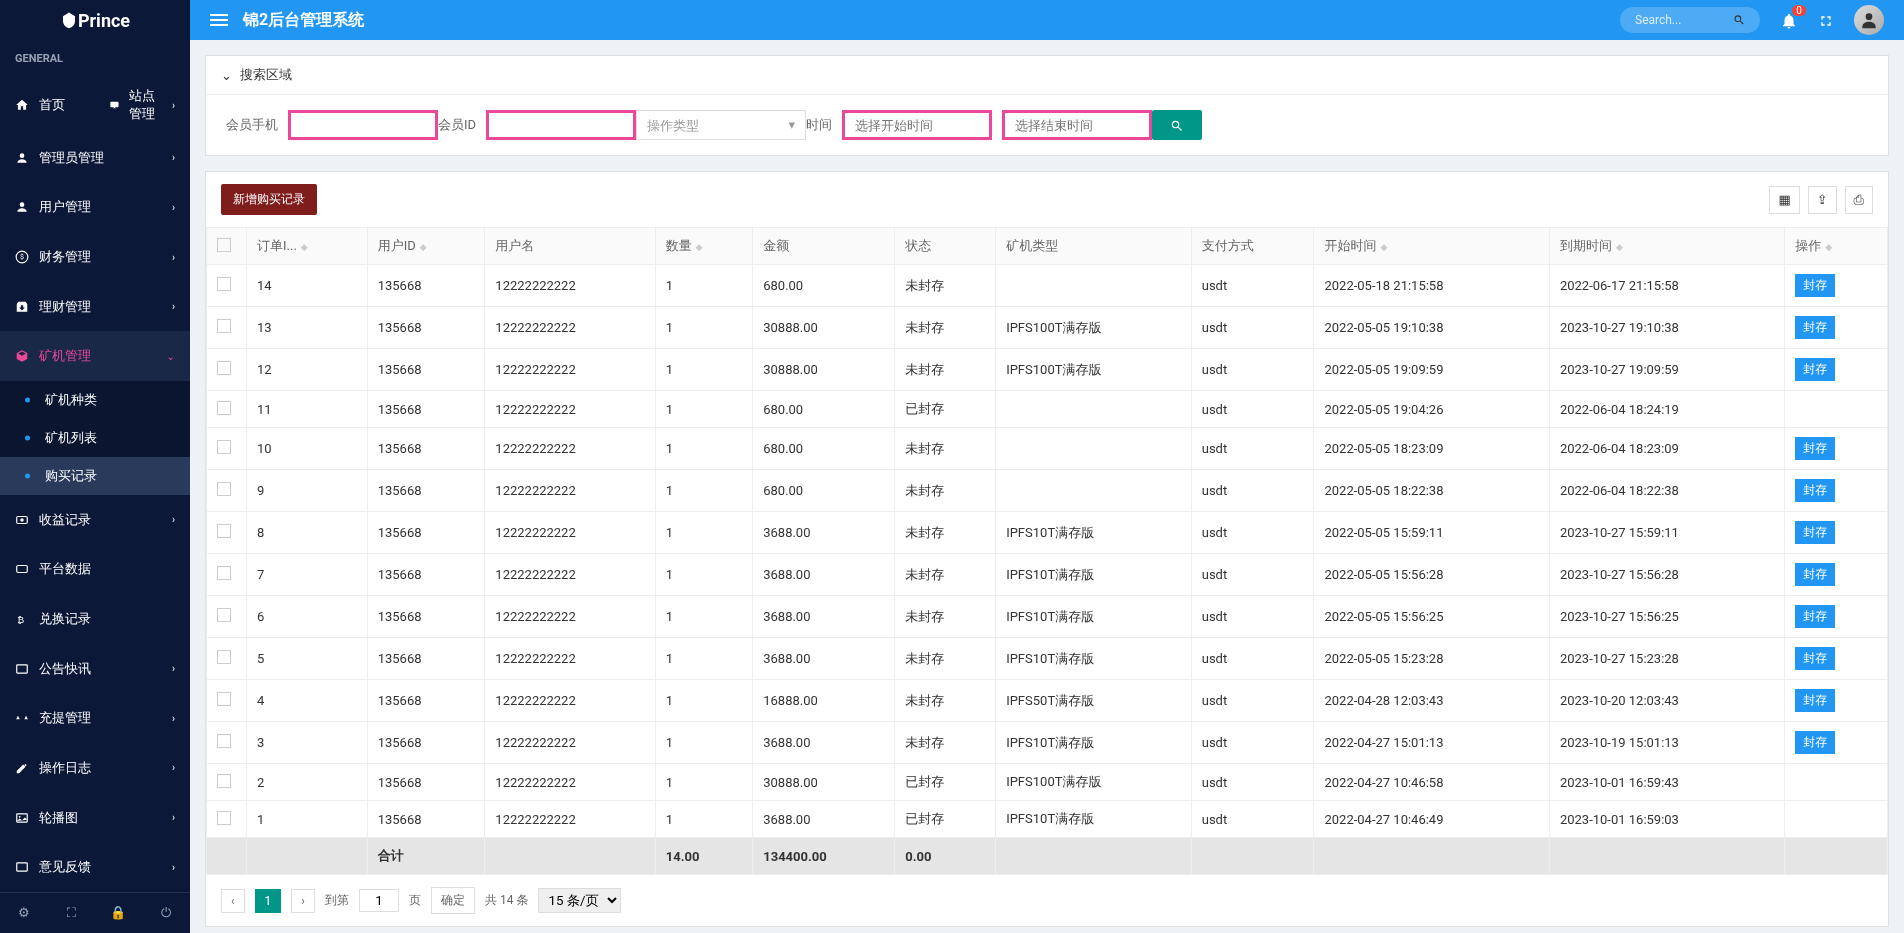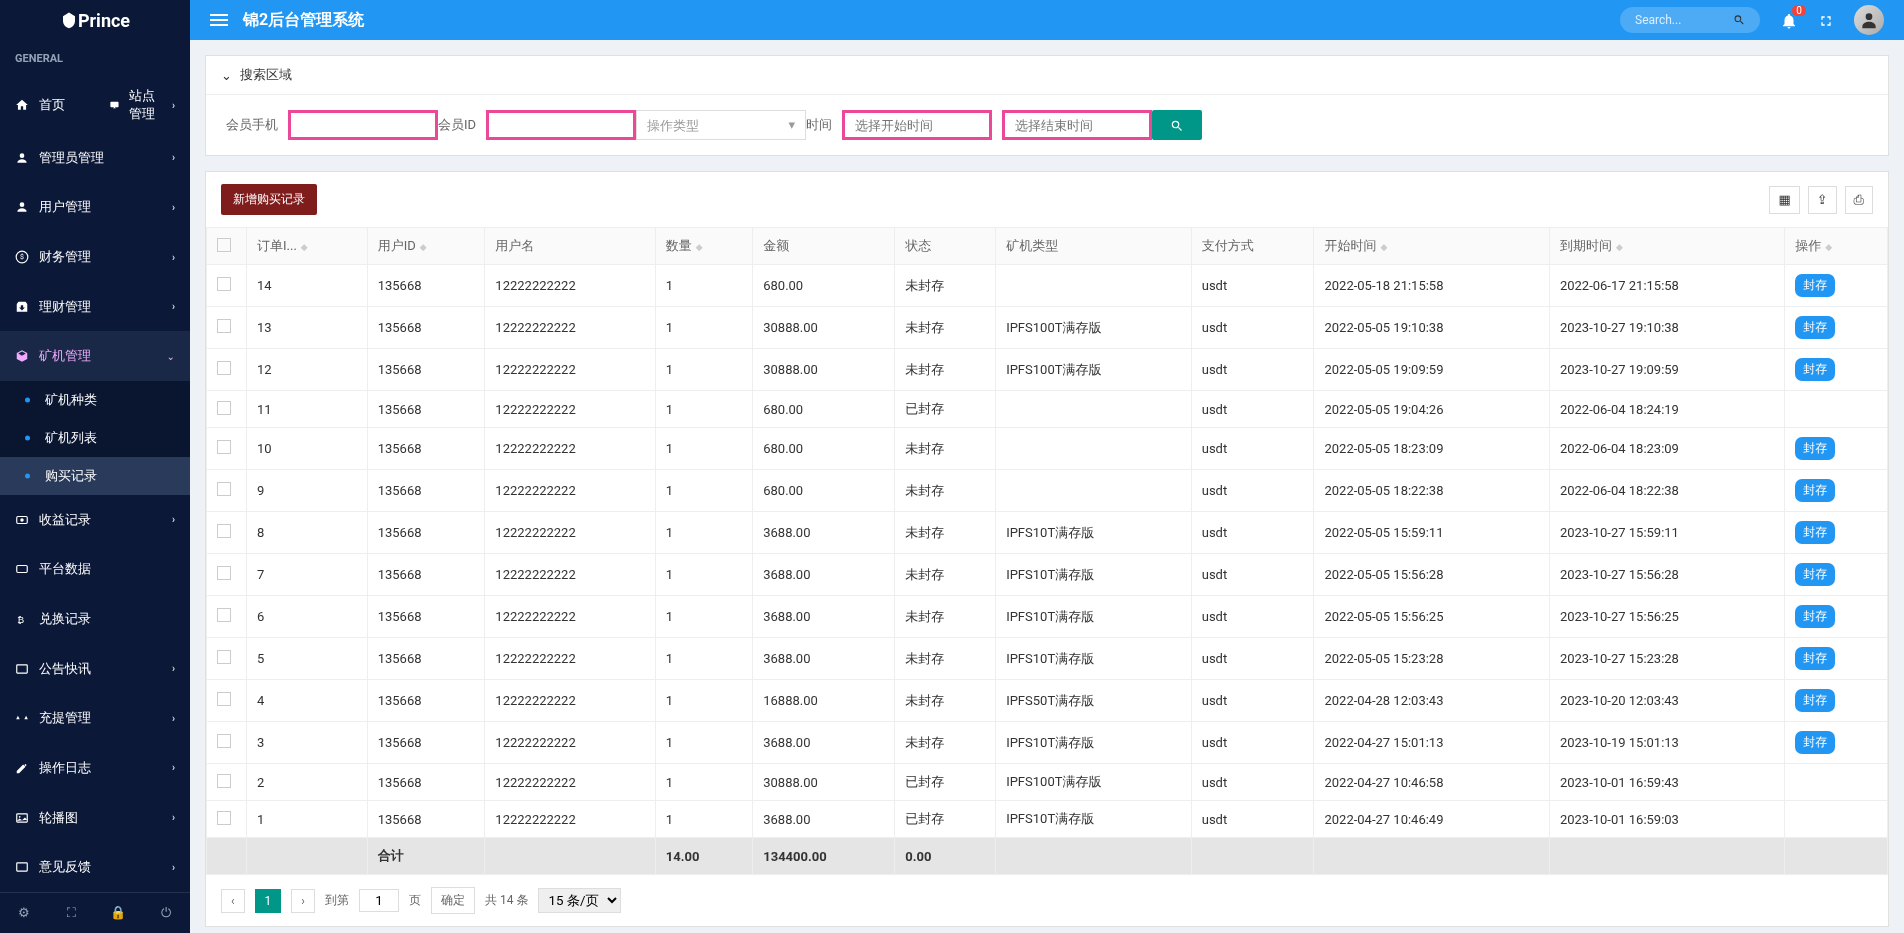--- a/index.html
+++ b/index.html
@@ -15,21 +15,21 @@
 .search-box input{background:transparent;border:none;color:#fff;outline:none;width:100%;font-size:12px}
 .search-box input::placeholder{color:rgba(255,255,255,0.8)}
 .header-icon{color:#fff;cursor:pointer;position:relative;font-size:16px}
 .badge{position:absolute;top:-5px;right:-8px;background:#f44336;color:#fff;border-radius:8px;font-size:10px;padding:0 4px;min-width:14px;text-align:center}
 .avatar{width:30px;height:30px;border-radius:50%;background:linear-gradient(135deg,#ddd,#aaa);display:flex;align-items:center;justify-content:center}
 .sidebar{position:fixed;top:40px;left:0;width:190px;bottom:0;background:#0c1838;color:#96a2b4;overflow-y:auto;display:flex;flex-direction:column}
 .sidebar-section-title{padding:12px 15px;font-size:11px;font-weight:bold;color:#96a2b4}
 .sidebar-row{display:flex}
 .sidebar-item{flex:1;padding:10px 15px;display:flex;align-items:center;gap:10px;cursor:pointer;font-size:13px;color:#fff;position:relative}
 .sidebar-item.half{width:50%}
-.sidebar-item.active{background:#1a2847;color:#f0abfc}
+.sidebar-item.active{background:#1a2847;color:#ec4899}
 .sidebar-item .chevron{margin-left:auto;font-size:10px}
 .sidebar-submenu{background:#0a1530}
 .sidebar-subitem{padding:10px 15px 10px 45px;cursor:pointer;font-size:13px;color:#fff;position:relative}
 .sidebar-subitem::before{content:"";position:absolute;left:25px;top:50%;width:5px;height:5px;background:#2196f3;border-radius:50%;transform:translateY(-50%)}
 .sidebar-subitem.active{background:#2a3a5a}
 .sidebar-bottom{margin-top:auto;display:flex;border-top:1px solid rgba(255,255,255,0.1)}
 .sidebar-bottom-item{flex:1;padding:12px;text-align:center;cursor:pointer;color:#96a2b4}
 .main{margin-left:190px;margin-top:40px;padding:15px}
 .panel{background:#fff;border:1px solid #e0e0e0;margin-bottom:15px}
 .search-panel{padding:0}
@@ -42,21 +42,21 @@
 .btn-search{background:#009688;color:#fff;border:none;padding:0 18px;height:30px;cursor:pointer;border-radius:2px}
 .toolbar{padding:12px 15px;display:flex;justify-content:space-between;align-items:center}
 .btn-add{background:#7f1d1d;color:#fff;border:none;padding:7px 12px;font-size:12px;cursor:pointer;border-radius:2px}
 .toolbar-icons{display:flex;gap:8px}
 .toolbar-icon{border:1px solid #ddd;padding:5px 8px;cursor:pointer;background:#fff}
 table{width:100%;border-collapse:collapse}
 th,td{padding:9px 10px;text-align:left;border:1px solid #eee;font-size:13px}
 th{background:#fafafa;font-weight:normal;color:#666;position:relative}
 th .sort{font-size:9px;color:#ccc;margin-left:4px}
 .checkbox{width:14px;height:14px;border:1px solid #ccc;display:inline-block;cursor:pointer}
-.btn-action{background:#2196f3;color:#fff;border:none;padding:3px 8px;font-size:12px;cursor:pointer;border-radius:7px}
+.btn-action{background:#2196f3;color:#fff;border:none;padding:3px 8px;font-size:12px;cursor:pointer;border-radius:0}
 tfoot td{background:#e5e5e5;font-weight:700}
 .pagination{padding:12px 15px;display:flex;align-items:center;gap:10px;font-size:12px;color:#666}
 .page-btn{border:1px solid #ddd;padding:4px 9px;cursor:pointer;background:#fff}
 .page-btn.active{background:#009688;color:#fff;border-color:#009688}
 .page-input{width:40px;border:1px solid #ddd;padding:3px 5px;text-align:center}
 .page-select{border:1px solid #ddd;padding:3px 5px}
 .icon-svg{width:14px;height:14px;fill:currentColor;display:inline-block;vertical-align:middle}
 .hamburger{display:inline-flex;flex-direction:column;gap:3px;cursor:pointer}
 .hamburger span{width:18px;height:2px;background:#fff}
 </style>

